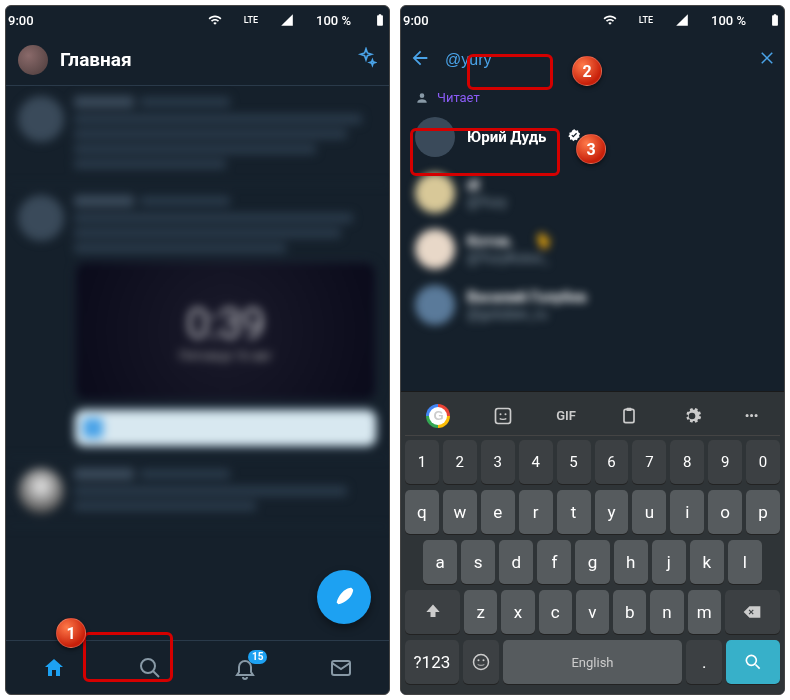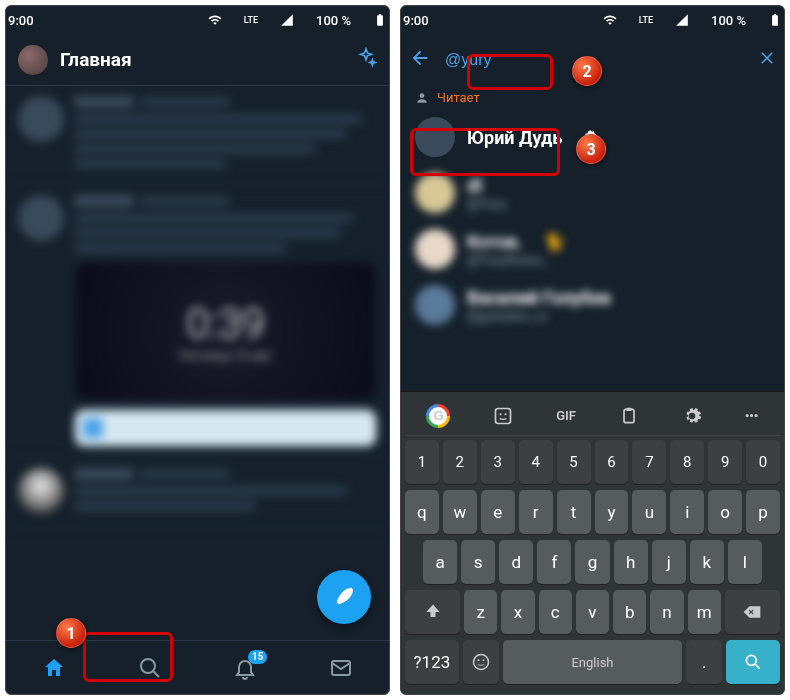--- a/index.html
+++ b/index.html
@@ -86,33 +86,33 @@
     height: 52px; display: flex; align-items: center; padding: 0 8px; gap: 8px;
   }
   .back-btn svg { width: 22px; height: 22px; fill: #4aa3e8; }
   .search-input {
     flex: 1; background: transparent; border: none; outline: none;
     color: #4aa3e8; font-size: 16px; padding: 4px 6px;
   }
   .clear-btn svg { width: 18px; height: 18px; stroke: #4aa3e8; stroke-width: 2; fill: none; }
   .section-hdr {
     display: flex; align-items: center; gap: 8px;
-    padding: 4px 14px; color: #f97316; font-size: 13px;
+    padding: 4px 14px; color: #8b5cf6; font-size: 13px;
   }
   .section-hdr svg { width: 14px; height: 14px; fill: #8899a6; }
   .result {
     display: flex; align-items: center; gap: 12px;
     padding: 8px 14px;
   }
   .result .rav {
     width: 40px; height: 40px; border-radius: 50%;
     background: #3a4a5a; flex-shrink: 0;
   }
   .result .rinfo { flex: 1; }
-  .result .rname { color: #fff; font-size: 18px; font-weight: 700; display: flex; align-items: center; gap: 21px; }
+  .result .rname { color: #fff; font-size: 15px; font-weight: 700; display: flex; align-items: center; gap: 21px; }
   .result .rhandle { color: #8899a6; font-size: 14px; }
   .verified svg { width: 15px; height: 15px; fill: #fff; }
   .blurred-results { filter: blur(4px); }
   .keyboard {
     background: #2f3437; color: #fff;
     border-top: 1px solid #1a1a1a;
     display: flex; flex-direction: column;
     padding: 4px;
     margin-top: auto;
   }

